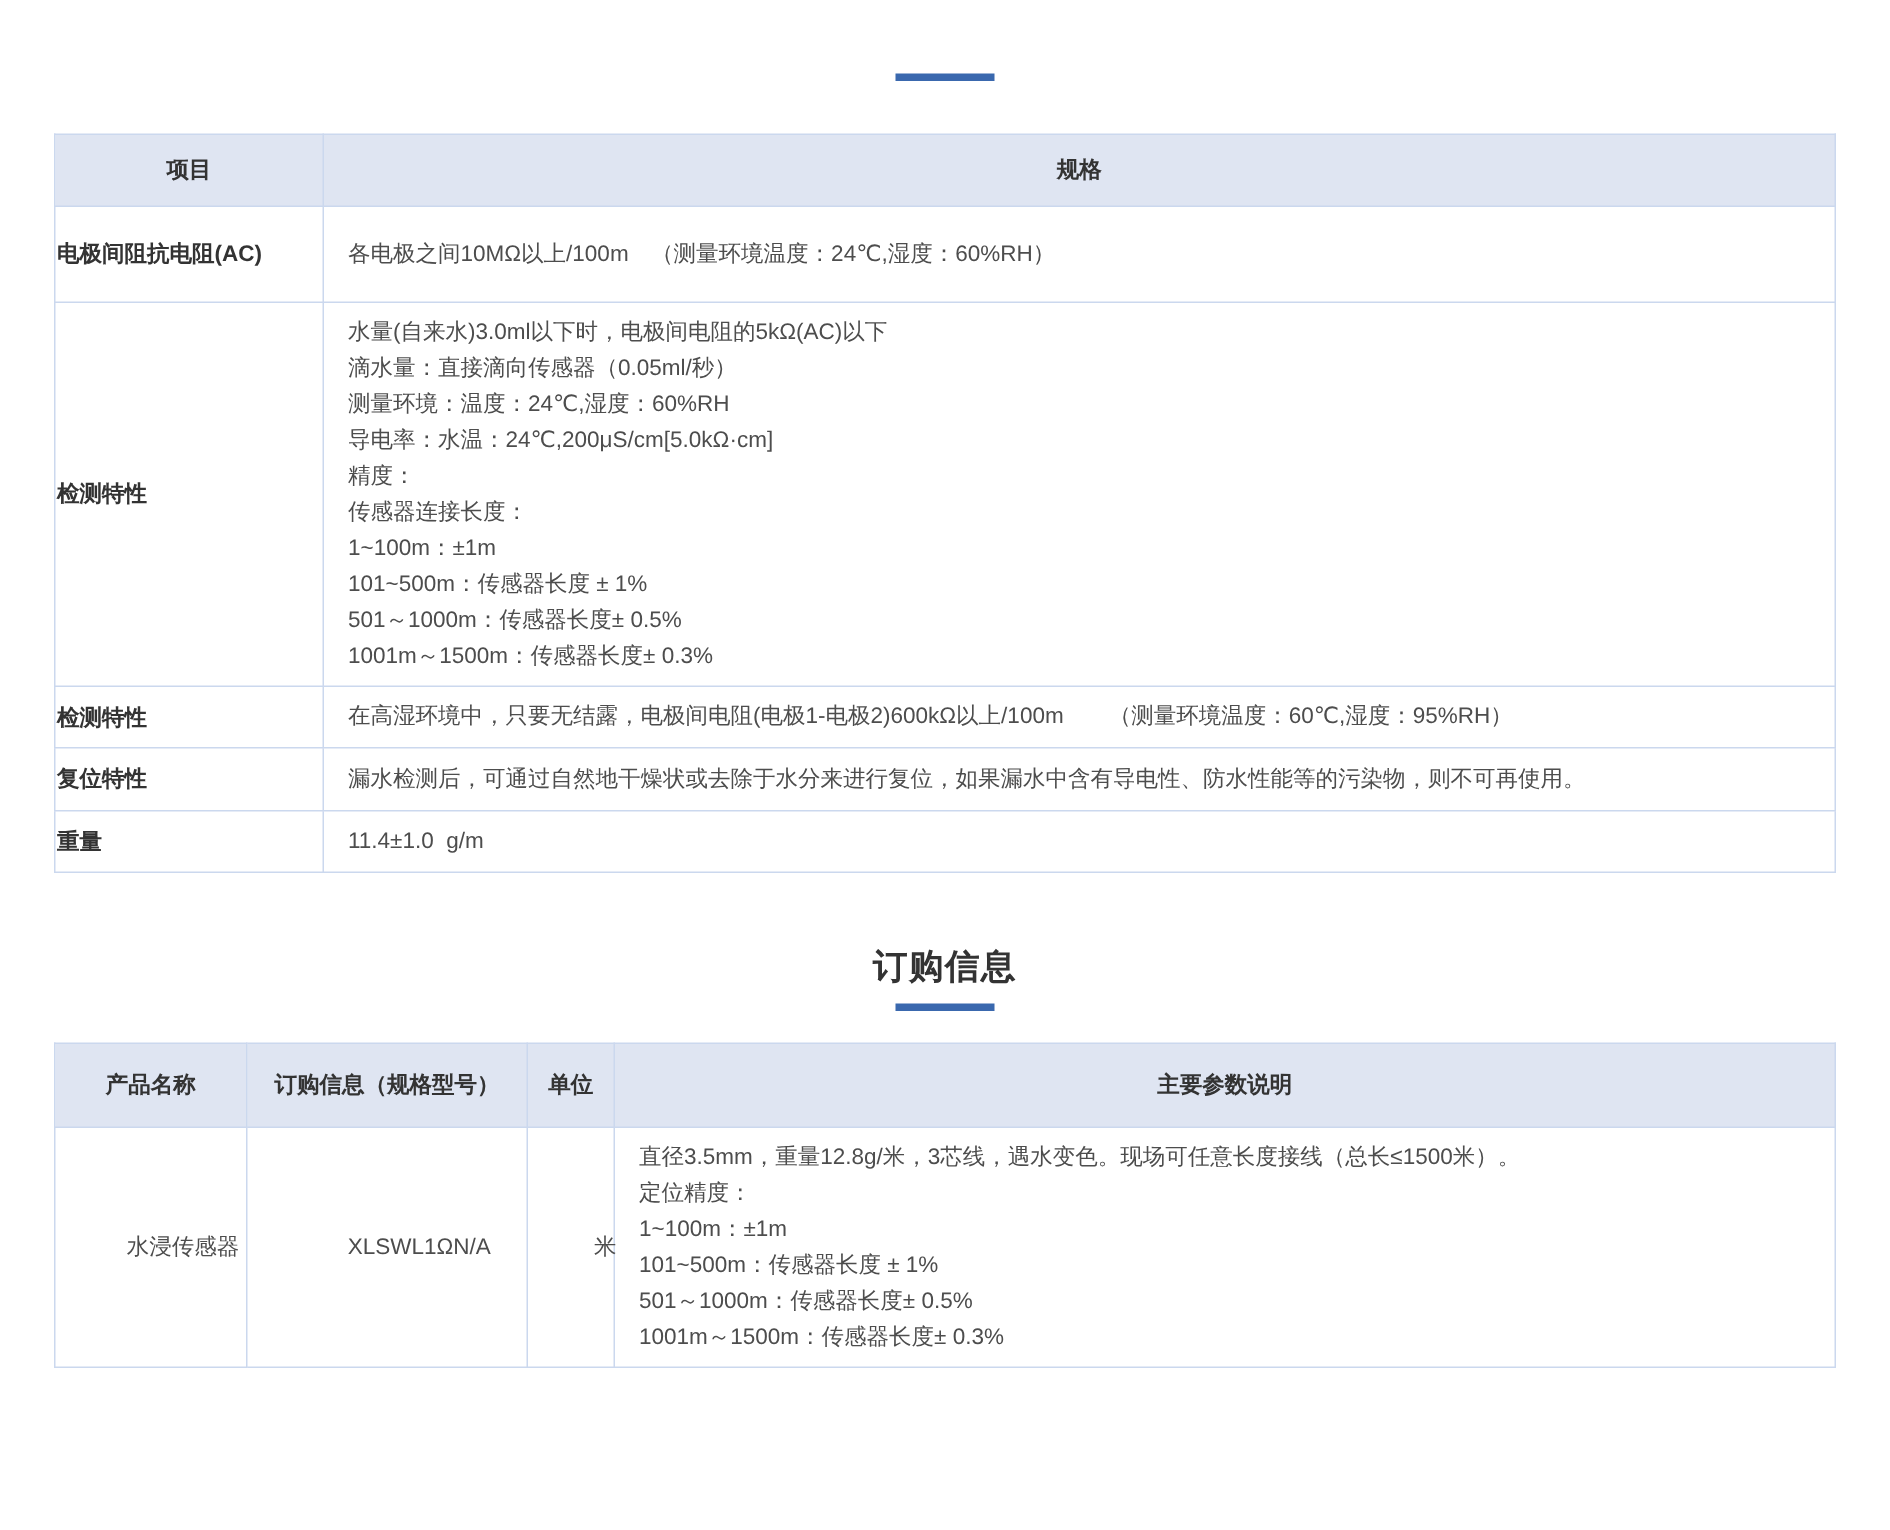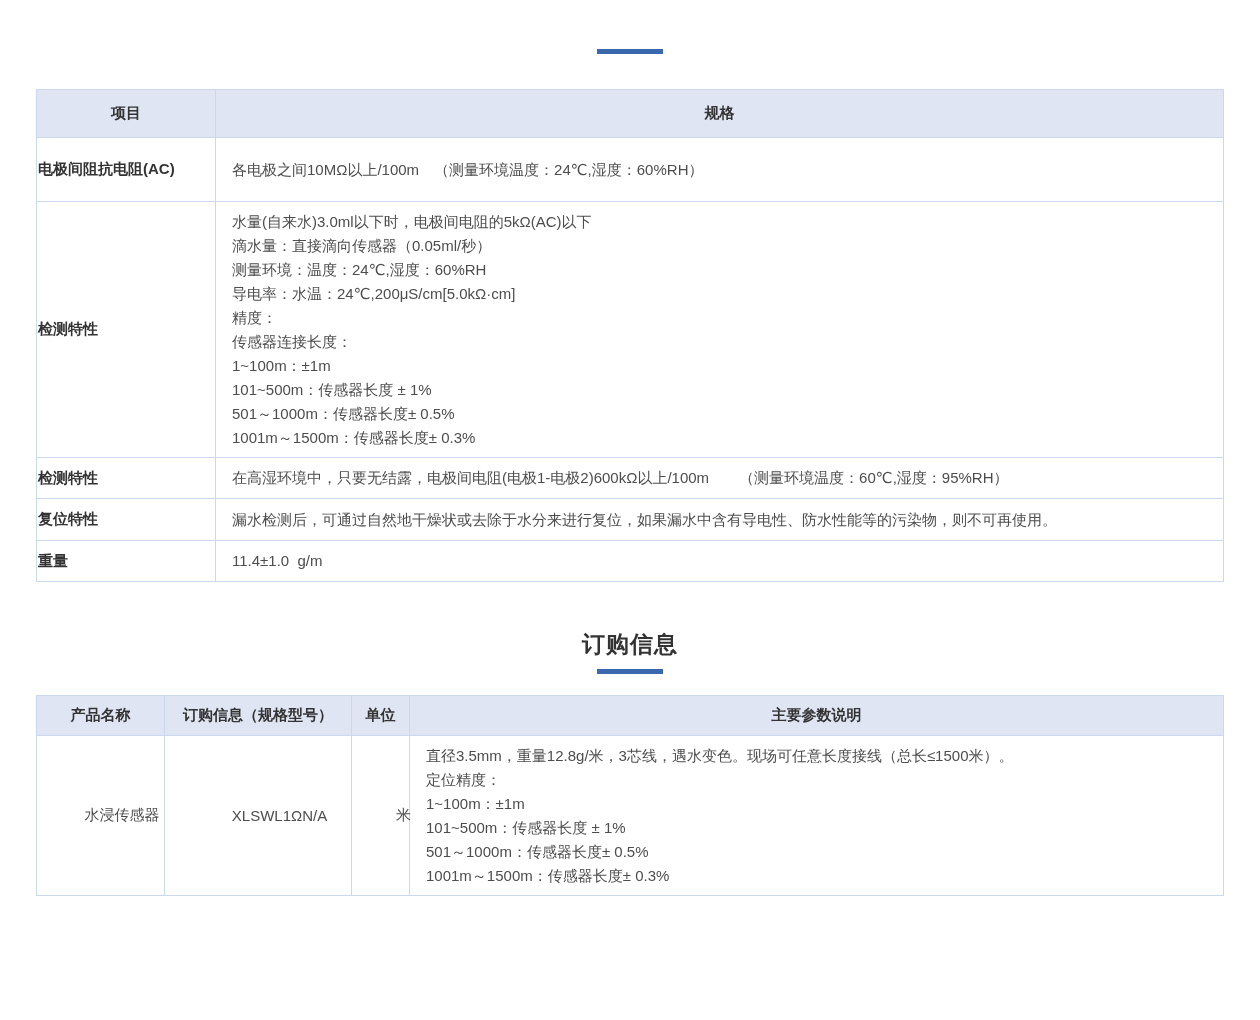--- a/index.html
+++ b/index.html
@@ -63,21 +63,21 @@
   td.value-cell .line {
     line-height: 24px;
     white-space: pre-wrap;
   }
   tr.h64  { height: 64px; }
   tr.h256 { height: 256px; }
   tr.h41  { height: 41px; }
   tr.h42  { height: 42px; }
   .second-title { margin-top: 46px; }
   table.order { margin-top: 21px; }
-  table.order th { height: 40px; }
+  table.order th { height: 56px; }
   tr.h160 { height: 160px; }
   td.center-cell {
     text-align: center;
     vertical-align: middle;
     color: #4d4d4d;
     padding-left: 44px;
   }
 </style>
 </head>
 <body>

